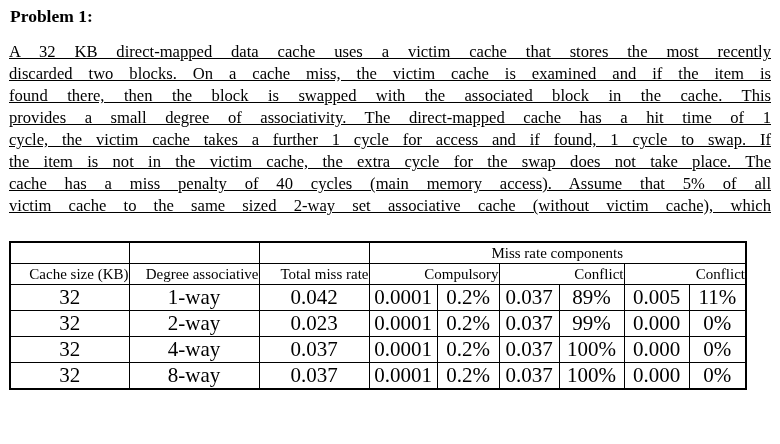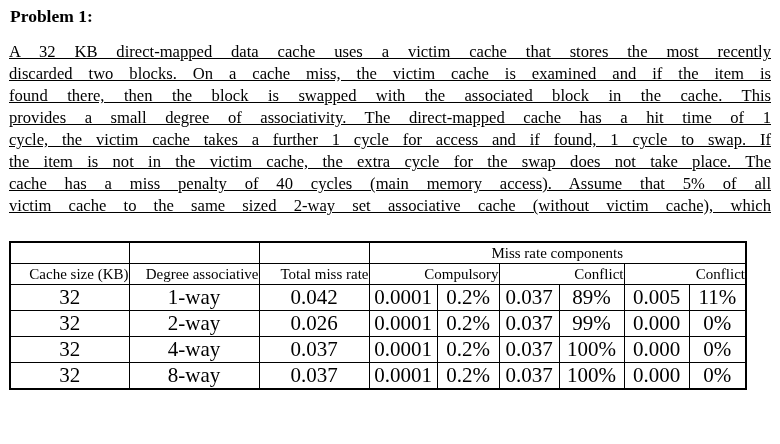--- a/index.html
+++ b/index.html
@@ -111,21 +111,21 @@
         <td>0.0001</td>
         <td>0.2%</td>
         <td>0.037</td>
         <td>89%</td>
         <td>0.005</td>
         <td>11%</td>
       </tr>
       <tr class="drow">
         <td>32</td>
         <td>2-way</td>
-        <td>0.026</td>
+        <td>0.023</td>
         <td>0.0001</td>
         <td>0.2%</td>
         <td>0.037</td>
         <td>99%</td>
         <td>0.000</td>
         <td>0%</td>
       </tr>
       <tr class="drow">
         <td>32</td>
         <td>4-way</td>

